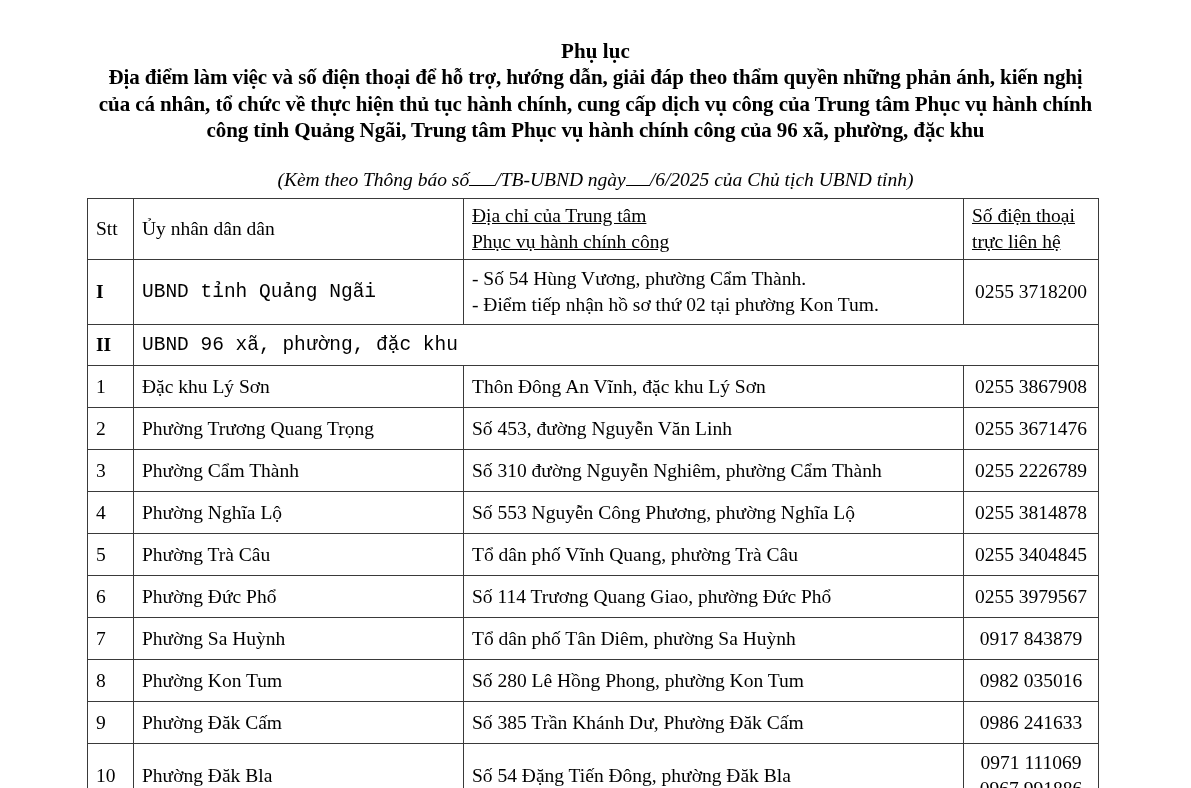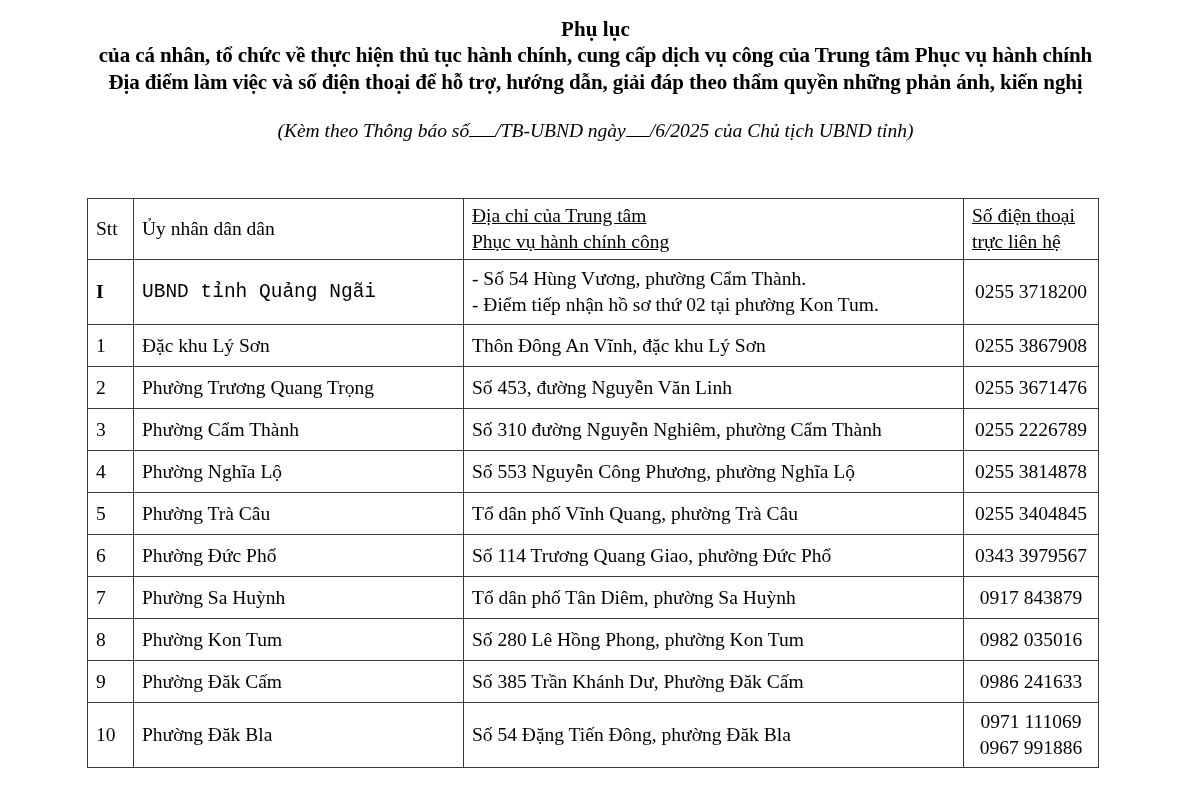--- a/index.html
+++ b/index.html
@@ -17,21 +17,21 @@
   }
   .page {
     width: 1191px;
     height: 788px;
     position: relative;
     box-sizing: border-box;
   }
 
   
   .title-block {
-    padding-top: 16px;
+    padding-top: 38px;
     text-align: center;
   }
   .doc-kicker {
     font-size: 21px;
     font-weight: bold;
     line-height: 26px;
     letter-spacing: 0.1px;
   }
   .doc-title {
     font-size: 21px;
@@ -116,22 +116,23 @@
   .addr-multi span { display: block; white-space: nowrap; }
 </style>
 </head>
 <body>
 
 <div class="page">
 
   <div class="title-block">
     <div class="doc-kicker">Phụ lục</div>
     <div class="doc-title">
+      <span class="ln">Địa điểm làm việc và số điện thoại để hỗ trợ, hướng dẫn, giải đáp theo thẩm quyền những phản ánh, kiến nghị</span>
       <span class="ln">của cá nhân, tổ chức về thực hiện thủ tục hành chính, cung cấp dịch vụ công của Trung tâm Phục vụ hành chính</span>
-      <span class="ln">Địa điểm làm việc và số điện thoại để hỗ trợ, hướng dẫn, giải đáp theo thẩm quyền những phản ánh, kiến nghị</span>
+      <span class="ln">công tỉnh Quảng Ngãi, Trung tâm Phục vụ hành chính công của 96 xã, phường, đặc khu</span>
     </div>
     <div class="doc-subtitle">
       <span>(Kèm theo Thông báo số</span><span class="blank-fill gap1"></span><span>/TB-UBND ngày</span><span class="blank-fill gap2"></span><span>/6/2025 của Chủ tịch UBND tỉnh)</span>
     </div>
   </div>
 
   <div class="tbl-wrap">
     <table class="doc-table">
       <colgroup>
         <col class="c-stt">
@@ -158,20 +159,24 @@
             <td class="stt roman">I</td>
             <td class="bold">UBND tỉnh Quảng Ngãi</td>
             <td class="addr-multi">
               <span>- Số 54 Hùng Vương, phường Cẩm Thành.</span>
               <span>- Điểm tiếp nhận hồ sơ thứ 02 tại phường Kon Tum.</span>
             </td>
             <td class="phone">
               <span class="pline">0255 3718200</span>
             </td>
           </tr>
+          <tr class="row-sec">
+            <td class="stt roman">II</td>
+            <td class="bold" colspan="3">UBND 96 xã, phường, đặc khu</td>
+          </tr>
           <tr class="row-std">
             <td class="stt">1</td>
             <td class="">Đặc khu Lý Sơn</td>
             <td class="addr-multi">
               <span>Thôn Đông An Vĩnh, đặc khu Lý Sơn</span>
             </td>
             <td class="phone">
               <span class="pline">0255 3867908</span>
             </td>
           </tr>
@@ -215,21 +220,21 @@
               <span class="pline">0255 3404845</span>
             </td>
           </tr>
           <tr class="row-std">
             <td class="stt">6</td>
             <td class="">Phường Đức Phổ</td>
             <td class="addr-multi">
               <span>Số 114 Trương Quang Giao, phường Đức Phổ</span>
             </td>
             <td class="phone">
-              <span class="pline">0343 3979567</span>
+              <span class="pline">0255 3979567</span>
             </td>
           </tr>
           <tr class="row-std">
             <td class="stt">7</td>
             <td class="">Phường Sa Huỳnh</td>
             <td class="addr-multi">
               <span>Tổ dân phố Tân Diêm, phường Sa Huỳnh</span>
             </td>
             <td class="phone">
               <span class="pline">0917 843879</span>

